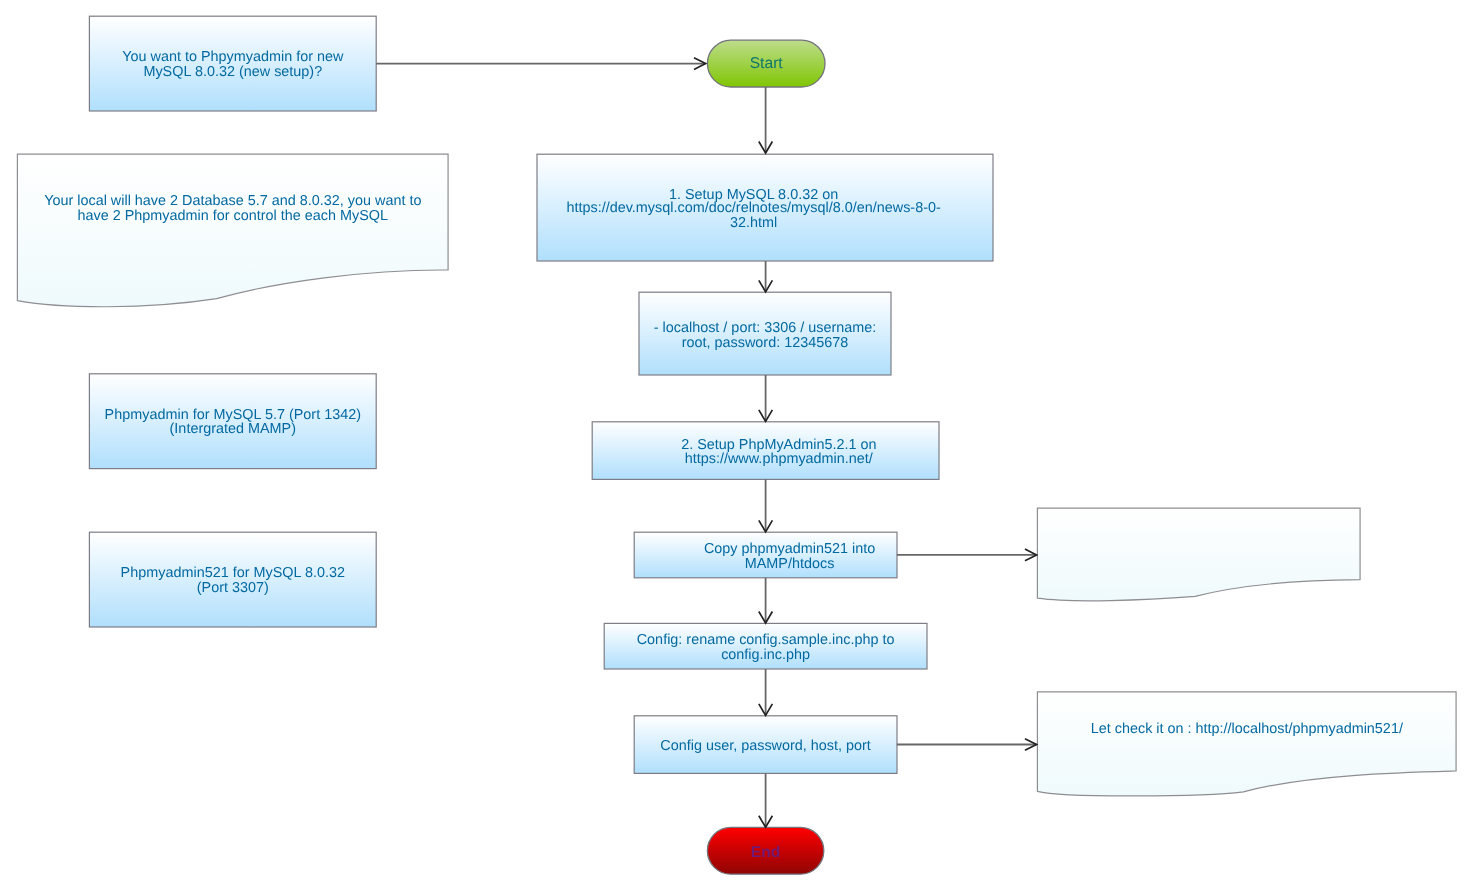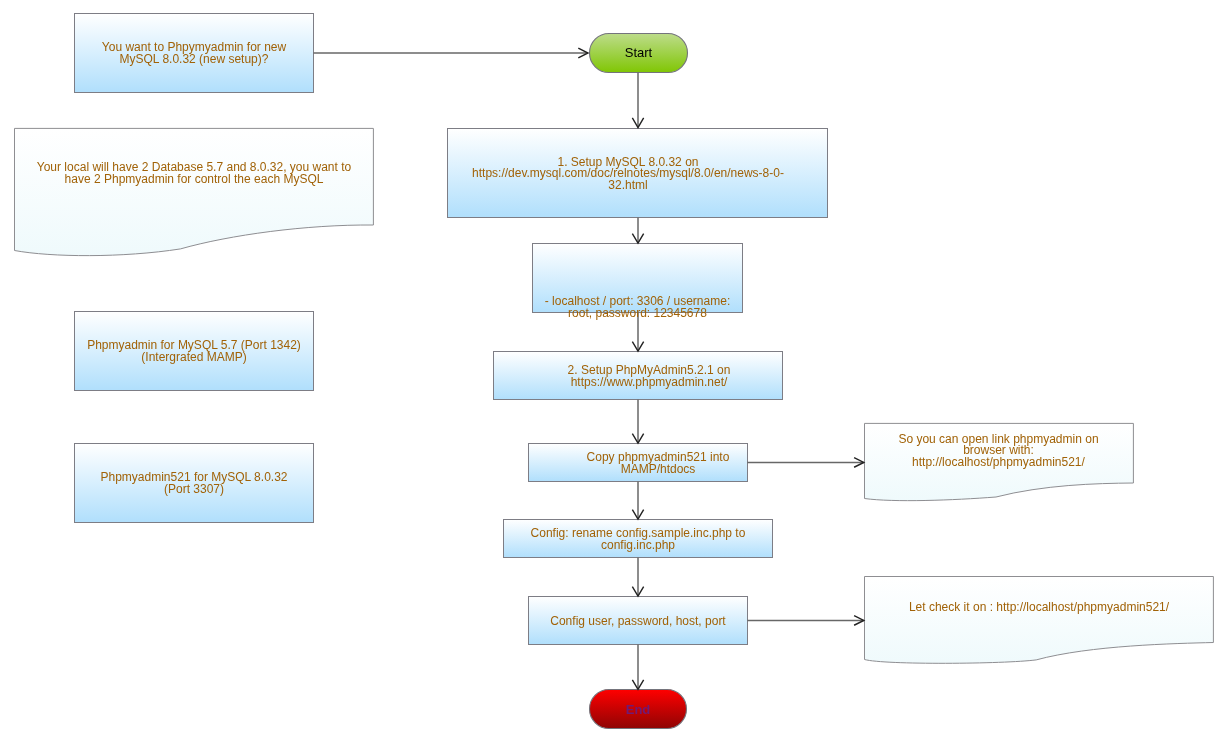--- a/index.html
+++ b/index.html
@@ -1,25 +1,25 @@
 <!DOCTYPE html>
 <html><head>
 <meta charset="utf-8">
 <style>
   html,body{margin:0;padding:0;}
   body{width:1225px;height:735px;background:#ffffff;overflow:hidden;
        font-family:"Liberation Sans",sans-serif;-webkit-font-smoothing:antialiased;}
   #canvas{position:relative;width:1225px;height:735px;}
   svg#shapes{position:absolute;left:0;top:0;width:1225px;height:735px;display:block;}
   .lbl{position:absolute;display:flex;align-items:center;justify-content:center;
-       text-align:center;color:#a16207;font-size:12px;line-height:11.6px;
+       text-align:center;color:#0369a1;font-size:12px;line-height:11.6px;
        white-space:pre-line;letter-spacing:0;
        transform:translate3d(0,1px,0);-webkit-font-smoothing:antialiased;}
   .lbl.end-label{color:#701a75;font-weight:bold;font-size:13.0px;}
-  .lbl.start-label{color:#000000;font-size:13.0px;}
+  .lbl.start-label{color:#0f766e;font-size:13.0px;}
 </style>
 </head>
 <body>
 
 <div id="canvas">
 <svg id="shapes" viewBox="0 0 1225 735" xmlns="http://www.w3.org/2000/svg">
   <defs>
     <linearGradient id="gProc" x1="0" y1="0" x2="0" y2="1">
       <stop offset="0%" stop-color="#ffffff"></stop>
       <stop offset="100%" stop-color="#b0dffc"></stop>
@@ -85,27 +85,24 @@
 <div class="lbl" style="left:13.5px;top:123px;width:361px;height:100px;">Your local will have 2 Database 5.7 and 8.0.32, you want to
 have 2 Phpmyadmin for control the each MySQL</div>
 <div class="lbl" style="left:74px;top:311px;width:240px;height:80px;">Phpmyadmin for MySQL 5.7 (Port 1342)
 (Intergrated MAMP)</div>
 <div class="lbl" style="left:74px;top:443px;width:240px;height:80px;">Phpmyadmin521 for MySQL 8.0.32
 (Port 3307)</div>
 <div class="lbl start-label" style="left:589.5px;top:32px;width:98px;height:40px;">Start</div>
 <div class="lbl" style="left:447px;top:128px;width:362px;height:90px;">1. Setup MySQL 8.0.32 on
 https://dev.mysql.com/doc/relnotes/mysql/8.0/en/news-8-0-
 32.html</div>
-<div class="lbl" style="left:532px;top:244px;width:211px;height:70px;margin-top:28px;">- localhost / port: 3306 / username:
+<div class="lbl" style="left:532px;top:244px;width:211px;height:70px;">- localhost / port: 3306 / username:
 root, password: 12345678</div>
 <div class="lbl" style="left:493px;top:351px;width:290px;height:49px;padding-left:11px;">2. Setup PhpMyAdmin5.2.1 on
 https://www.phpmyadmin.net/</div>
 <div class="lbl" style="left:528px;top:443px;width:220px;height:39px;margin-left:20px;">Copy phpmyadmin521 into
 MAMP/htdocs</div>
 <div class="lbl" style="left:503px;top:519px;width:270px;height:39px;">Config: rename config.sample.inc.php to
 config.inc.php</div>
 <div class="lbl" style="left:528px;top:596px;width:220px;height:49px;">Config user, password, host, port</div>
 <div class="lbl end-label" style="left:589px;top:689px;width:98px;height:40px;">End</div>
-<div class="lbl" style="left:863px;top:420px;width:271px;height:60px;">So you can open link phpmyadmin on
-browser with:
-http://localhost/phpmyadmin521/</div>
 <div class="lbl" style="left:863px;top:574px;width:352px;height:66px;">Let check it on : http://localhost/phpmyadmin521/</div>
 </div>
 
 </body></html>

